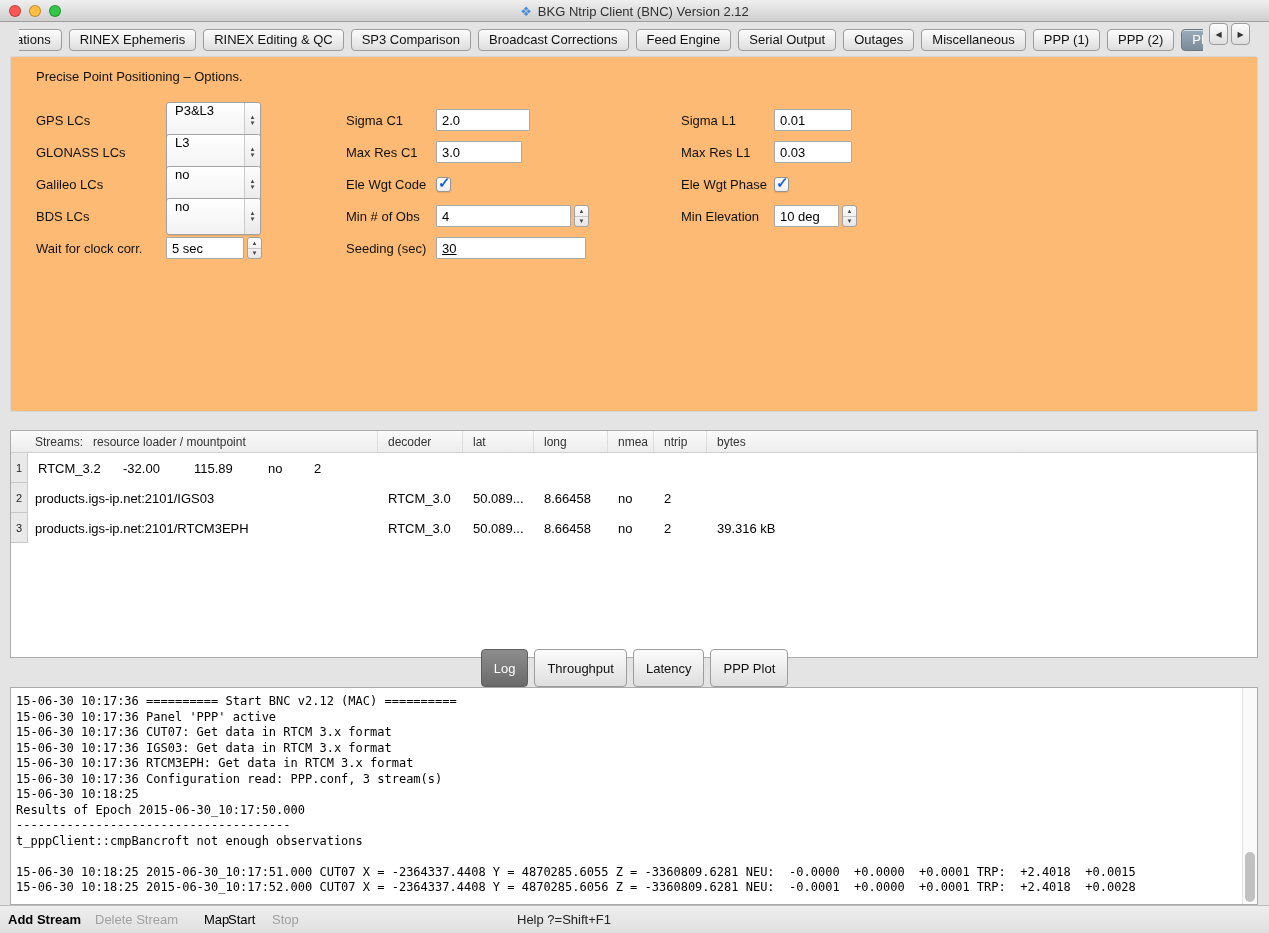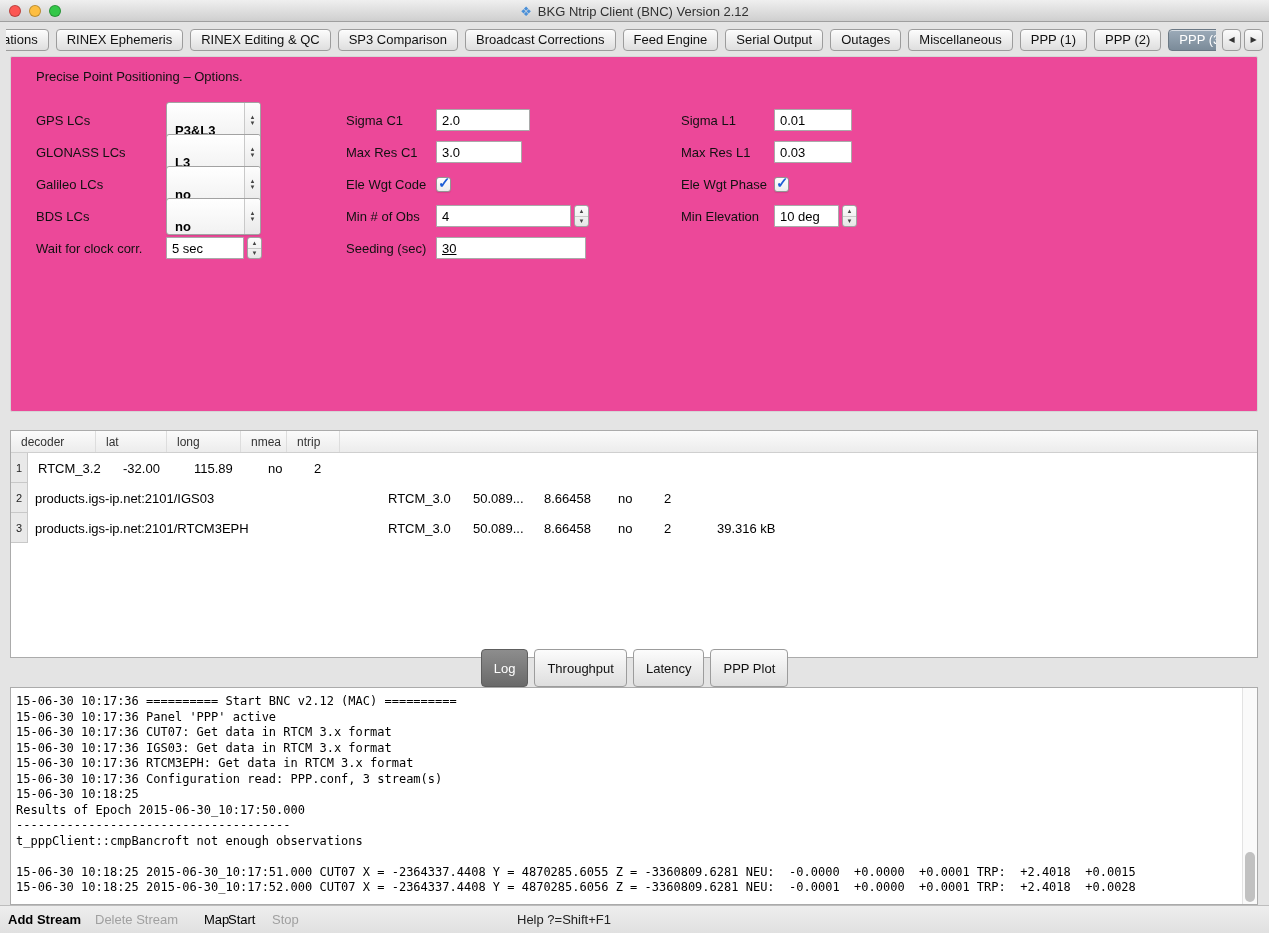--- a/index.html
+++ b/index.html
@@ -13,53 +13,53 @@
   .traffic { position:absolute; left:9px; top:5px; display:flex; gap:8px; }
   .light { width:12px; height:12px; border-radius:50%; border:1px solid rgba(0,0,0,.25); display:inline-block; }
   .light.red{ background:var(--traffic-red,#fc5753); }
   .light.yellow{ background:var(--traffic-yellow,#fdbe41); }
   .light.green{ background:var(--traffic-green,#33c748); }
   .title { height:22px; display:flex; align-items:center; justify-content:center; gap:6px;
     font-size:13px; color:#303030; }
   .app-icon { color:#4a90d9; font-size:13px; }
 
   
-  .tabbar { position:absolute; top:23px; left:0; right:0; height:33px; display:flex; align-items:center; padding:0 6px; }
+  .tabbar { position:absolute; top:23px; left:0; right:0; height:33px; display:flex; padding:0 19px; }
   .tabs-strip { display:flex; gap:7px; flex:1; overflow:hidden; align-items:center; }
   .tab { height:22px; padding:0 10px; display:flex; align-items:center; flex:0 0 auto;
     border:1px solid #9c9c9c; border-radius:4px; background:linear-gradient(#fcfcfc,#dedede);
     font-size:13px; color:#111; white-space:nowrap; cursor:default;
     box-shadow:0 1px 0 rgba(255,255,255,.6) inset; }
   .tabs-strip .tab:first-child { margin-left:-14px; border-top-left-radius:0; border-bottom-left-radius:0; }
   .tab.selected { background:linear-gradient(var(--tab-selected-top,#9cabb9),var(--tab-selected-bottom,#7b8b99));
     color:#fff; border-color:#6b7884; }
   .tab-scrolls { display:flex; gap:3px; margin-left:6px; }
   .tab-scroll { width:19px; height:22px; border:1px solid #9c9c9c; border-radius:4px;
     background:linear-gradient(#fcfcfc,#dedede); display:flex; align-items:center; justify-content:center;
     font-size:8px; color:#333; }
 
   
   .options-panel { position:absolute; left:10px; top:56px; width:1248px; height:356px;
-    background:#ec4899; border:1px solid #d5d5d5; border-radius:2px; }
+    background:#fdba74; border:1px solid #d5d5d5; border-radius:2px; }
   .options-title { position:absolute; left:25px; top:12px; font-size:13px; color:#111; }
   .form-col { position:absolute; top:47px; display:flex; flex-direction:column; }
   .form-col.col1 { left:25px; }
   .form-col.col2 { left:335px; }
   .form-col.col3 { left:670px; }
   .form-row { height:32px; display:flex; align-items:center; }
   .form-label { font-size:13px; color:#111; flex:0 0 auto; }
   .col1 .form-label { width:130px; }
   .col2 .form-label { width:90px; }
   .col3 .form-label { width:93px; }
 
   .text-field { height:22px; border:1px solid #a9a9a9; background:#fff; color:#000;
     font-family:"Liberation Sans",sans-serif; font-size:13px; padding:0 5px; border-radius:1px; outline:none; }
   .combo { height:37px; border:1px solid #a2a2a2; border-radius:3px; position:relative;
-    background:linear-gradient(#ffffff,#f2f2f2); display:flex; align-items:flex-end; padding-left:8px;
-    font-size:13px; color:#000; box-shadow:0 1px 1px rgba(0,0,0,.08);font-weight:bold; }
+    background:linear-gradient(#ffffff,#f2f2f2); display:flex; align-items:flex-start; padding-left:8px;
+    font-size:13px; color:#000; box-shadow:0 1px 1px rgba(0,0,0,.08); }
   .combo .arrows { position:absolute; right:0; top:0; bottom:0; width:16px;
     border-left:1px solid #c9c9c9; display:flex; flex-direction:column; align-items:center; justify-content:center;
     background:linear-gradient(#fdfdfd,#e9e9e9); border-radius:0 3px 3px 0; color:#444; }
   .combo .arrows span { font-size:6px; line-height:6px; }
   .spin-stack { width:15px; height:22px; margin-left:3px; border:1px solid #a2a2a2; border-radius:3px;
     background:linear-gradient(#fdfdfd,#e6e6e6); display:flex; flex-direction:column; overflow:hidden; }
   .spin-btn { flex:1; display:flex; align-items:center; justify-content:center; color:#444; }
   .spin-btn + .spin-btn { border-top:1px solid #c9c9c9; }
   .spin-btn .ar { font-size:6px; line-height:6px; }
   .checkbox { width:15px; height:15px; border:1px solid #949494; border-radius:3px;
@@ -293,25 +293,27 @@
             <span class="spin-btn">
               <span class="ar">▼</span>
             </span>
           </span>
         </div>
       </div>
   </div>
 
   <div class="streams-panel">
     <div class="streams-header">
+        <div class="hcell first" style="width: 367px;">Streams:   resource loader / mountpoint</div>
         <div class="hcell" style="width: 85px;">decoder</div>
         <div class="hcell" style="width: 71px;">lat</div>
         <div class="hcell" style="width: 74px;">long</div>
         <div class="hcell" style="width: 46px;">nmea</div>
         <div class="hcell" style="width: 53px;">ntrip</div>
+        <div class="hcell" style="flex: 1 1 0%;">bytes</div>
       </div>
     <div class="streams-body">
         <div class="stream-row">
           <div class="row-num">1</div>
           <div class="cell" style="width: 85px;">RTCM_3.2</div>
           <div class="cell" style="width: 71px;">-32.00</div>
           <div class="cell" style="width: 74px;">115.89</div>
           <div class="cell" style="width: 46px;">no</div>
           <div class="cell" style="width: 53px;">2</div>
         </div>

